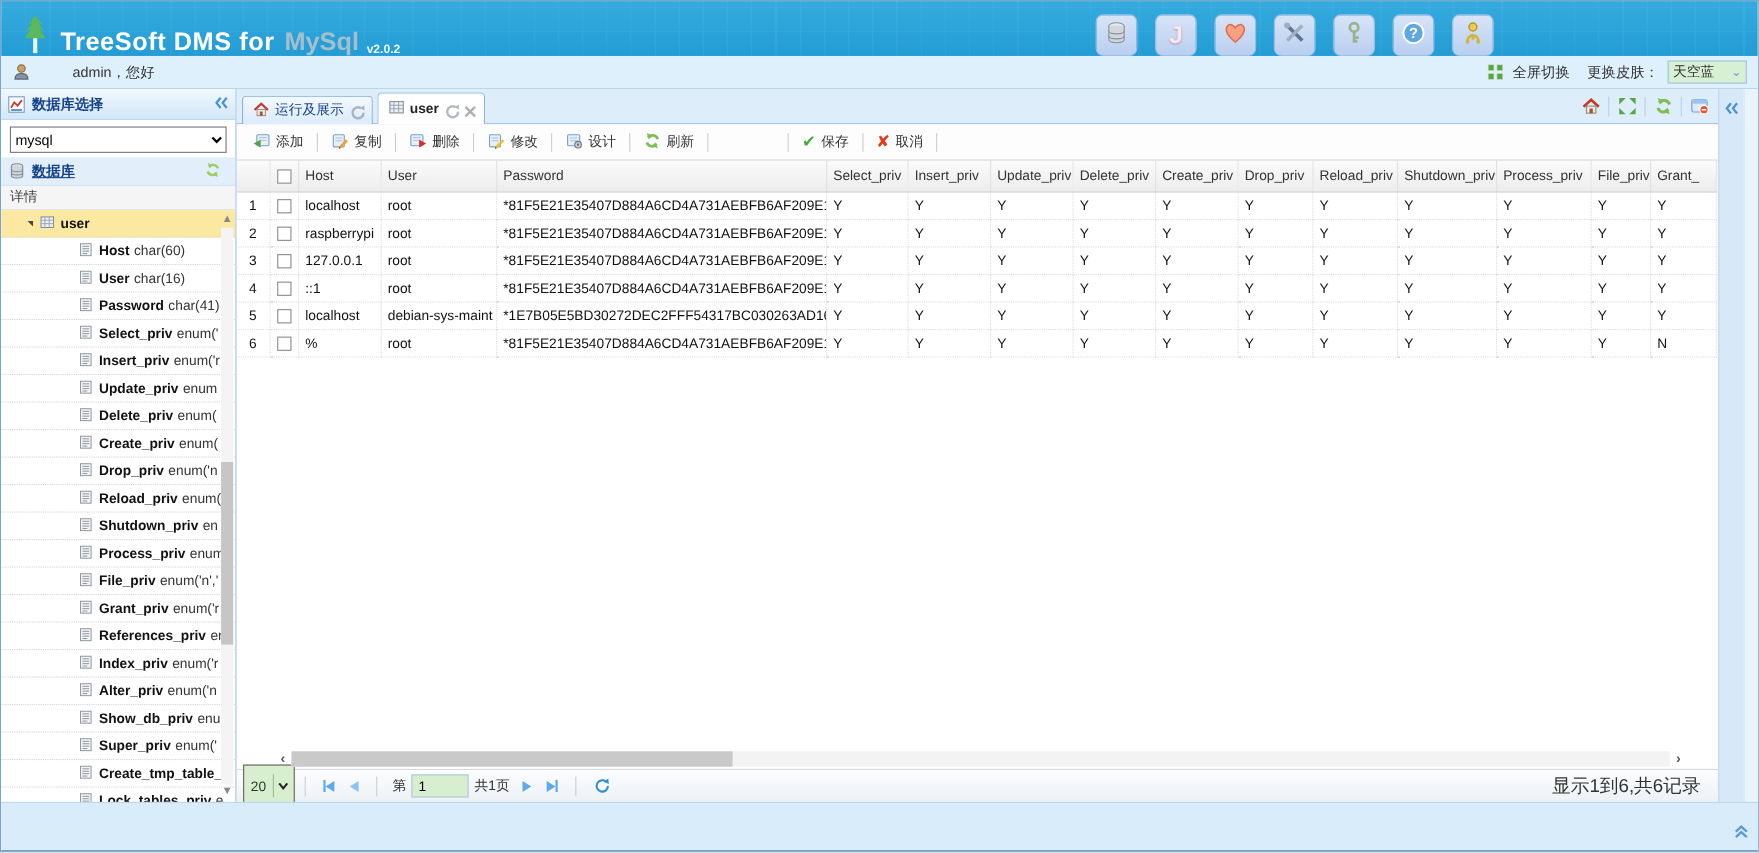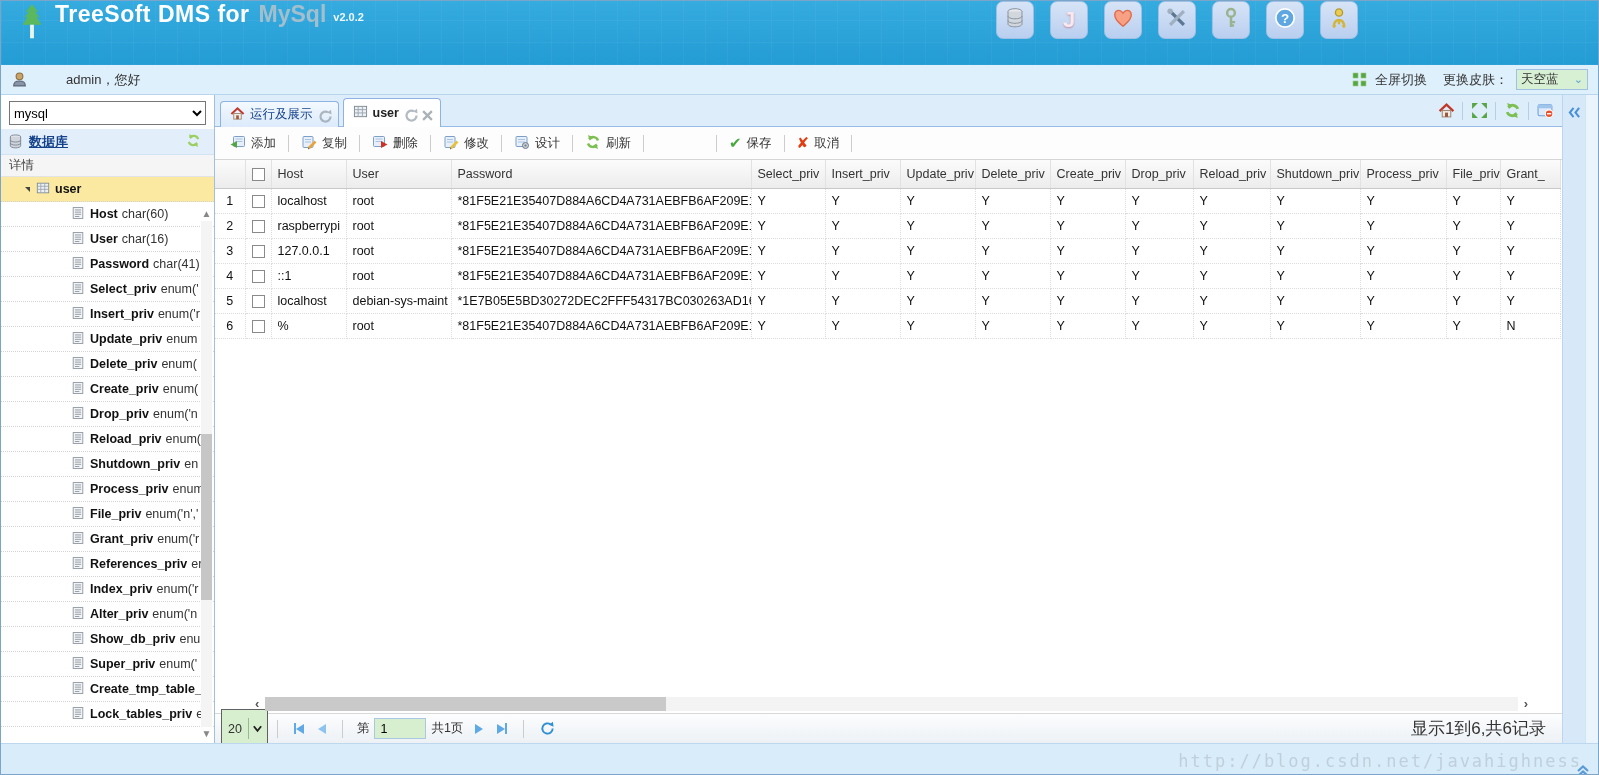--- a/index.html
+++ b/index.html
@@ -1,25 +1,25 @@
 <!DOCTYPE html>
 <html><head>
 <meta charset="utf-8">
 <style>
   * { margin:0; padding:0; box-sizing:border-box; }
   html,body { background:#e8eef4; }
   body { font-family:"Liberation Sans","DejaVu Sans",sans-serif; }
   .page { width:1599px; height:775px; background:#fff; position:relative; overflow:hidden; border:1px solid #7aa5c8; }
 
   
-  .topbar { height:64px; background:linear-gradient(#35abdf,#239cd4);
+  .topbar { height:50px; background:linear-gradient(#35abdf,#239cd4);
             background-image:repeating-linear-gradient(90deg, rgba(255,255,255,.04) 0 1px, transparent 1px 22px),
                              repeating-linear-gradient(0deg, rgba(255,255,255,.04) 0 1px, transparent 1px 22px),
                              linear-gradient(#35abdf,#239cd4);
-            display:flex; align-items:flex-start; padding:0 10px; }
+            display:flex; align-items:flex-end; padding:0 10px; }
   .logo { width:34px; height:38px; margin:2px 6px 0 4px; }
   .logo-title { color:#ffffff; font-size:23px; font-weight:bold; letter-spacing:.5px; }
   .logo-product { color:#a3bfce; font-size:23px; font-weight:bold; margin-left:9px; }
   .version { color:#eef8fe; font-size:11px; font-weight:bold; margin:10px 0 0 7px; }
   .hdr-icons { margin-left:auto; margin-right:230px; display:flex; gap:16px; }
   .hdr-btn { width:38px; height:38px; border-radius:7px; border:1px solid #9fc0e4;
              background:linear-gradient(#d7e4f6,#b9cff0); display:flex; align-items:center; justify-content:center; cursor:pointer; }
   .hdr-btn svg { width:22px; height:22px; }
   .jglyph { font-size:22px; font-weight:bold; color:#f7e9ef; text-shadow:0 1px 2px #c08aa0; }
 
@@ -212,20 +212,36 @@
       <div class="skin-select">
         <span>天空蓝</span>
         <span class="sk-arrow">⌄</span>
       </div>
     </div>
   </div>
 
   <div class="body">
 
     <div class="sidebar">
+      <div class="panel-hdr">
+        <svg viewBox="0 0 16 16">
+          <rect x="1" y="1" width="14" height="14" fill="#fff" stroke="#7a9ac0"></rect>
+          <polyline points="3,11 6,6 9,9 13,4" fill="none" stroke="#d23333" stroke-width="1.6"></polyline>
+          <line x1="3" y1="13" x2="13" y2="13" stroke="#3d6fb4" stroke-width="1.4"></line>
+        </svg>
+        <span>数据库选择</span>
+        <span class="collapse-ico">
+          <svg viewBox="0 0 14 14">
+              <g fill="none" stroke="#4a90d9" stroke-width="2.2">
+                <polyline points="6,2 2,7 6,12"></polyline>
+                <polyline points="12,2 8,7 12,12"></polyline>
+              </g>
+            </svg>
+        </span>
+      </div>
       <div class="select-wrap">
         <select class="db">
           <option>mysql</option>
         </select>
       </div>
       <div class="section-hdr">
         <svg viewBox="0 0 16 16">
           <ellipse cx="8" cy="3.2" rx="5.5" ry="2.2" fill="#dfe3e8" stroke="#7d8894"></ellipse>
           <path d="M2.5 3.2v9.4c0 1.2 2.5 2.2 5.5 2.2s5.5-1 5.5-2.2V3.2" fill="#cfd5db" stroke="#7d8894"></path>
           <path d="M2.5 6.4c0 1.2 2.5 2.2 5.5 2.2s5.5-1 5.5-2.2M2.5 9.6c0 1.2 2.5 2.2 5.5 2.2s5.5-1 5.5-2.2" fill="none" stroke="#7d8894"></path>
@@ -781,21 +797,20 @@
         <g fill="none" stroke="#4a90d9" stroke-width="2.2">
             <polyline points="6,2 2,7 6,12"></polyline>
             <polyline points="12,2 8,7 12,12"></polyline>
           </g>
       </svg>
     </div>
     <div class="rightbar"></div>
   </div>
 
   <div class="footer">
-    <span class="watermark">http://blog.csdn.net/javahighness</span>
     <span class="up-chevrons">
       <svg viewBox="0 0 14 14">
           <g fill="none" stroke="#5b9bd5" stroke-width="2.2">
             <polyline points="2,7 7,2.5 12,7"></polyline>
             <polyline points="2,12 7,7.5 12,12"></polyline>
           </g>
         </svg>
     </span>
   </div>
 </div>

